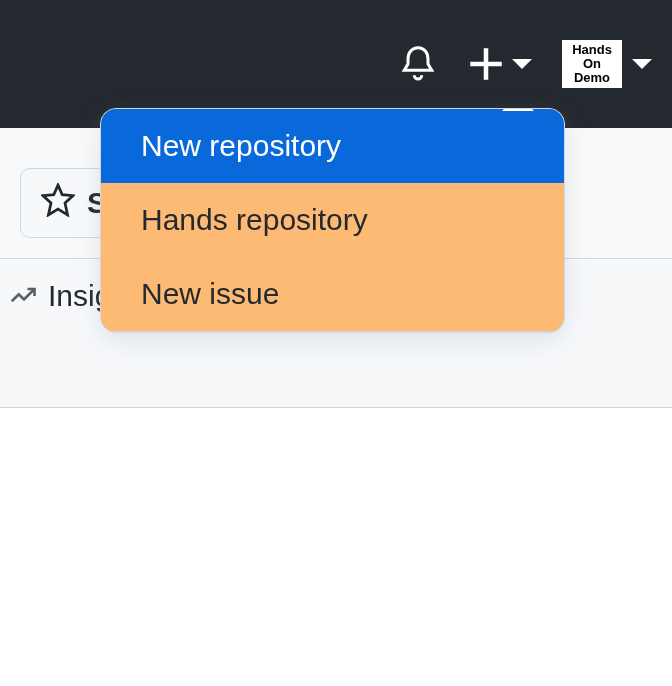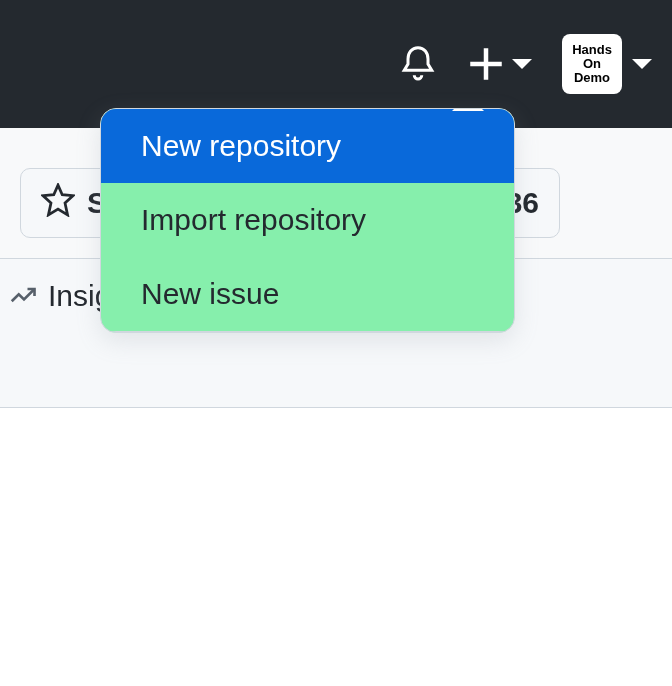--- a/index.html
+++ b/index.html
@@ -45,23 +45,23 @@
     }
     .caret {
       width: 0;
       height: 0;
       border-left: 10px solid transparent;
       border-right: 10px solid transparent;
       border-top: 10px solid #ffffff;
     }
     .avatar-box {
       background: #ffffff;
-      border-radius: 8px;
+      border-radius: 0;
       width: 60px;
-      height: 60px;
+      height: 48px;
       display: flex;
       align-items: center;
       justify-content: center;
       font-size: 13px;
       font-weight: 700;
       text-align: center;
       line-height: 1.1;
       color: #000000;
       padding: 18px;
     }
@@ -110,22 +110,22 @@
     }
     .nav-tab svg {
       width: 28px;
       height: 28px;
       stroke: #57606a;
     }
     .dropdown-menu {
       position: absolute;
       top: 108px;
       left: 100px;
-      width: 415px;
-      background: #86efac;
+      width: 465px;
+      background: #fdba74;
       border: 1px solid #d0d7de;
       border-radius: 16px;
       box-shadow: 0 8px 24px rgba(140,149,159,0.2);
       z-index: 100;
       overflow: hidden;
     }
     .dropdown-menu::before {
       content: "";
       position: absolute;
       top: -14px;
@@ -203,16 +203,16 @@
     <svg viewBox="0 0 16 16" fill="none" stroke="#57606a" stroke-width="1.5">
       <path d="M1 11l4-4 3 3 6-6"></path>
       <path d="M14 8V4h-4" fill="none"></path>
     </svg>
     <span>Insights</span>
   </div>
 </div>
 
 <div class="dropdown-menu">
   <div class="dropdown-item selected">New repository</div>
-  <div class="dropdown-item">Import repository</div>
+  <div class="dropdown-item">Hands repository</div>
   <div class="dropdown-item">New issue</div>
   <div class="dropdown-divider"></div>
 </div>
 
 </body></html>

